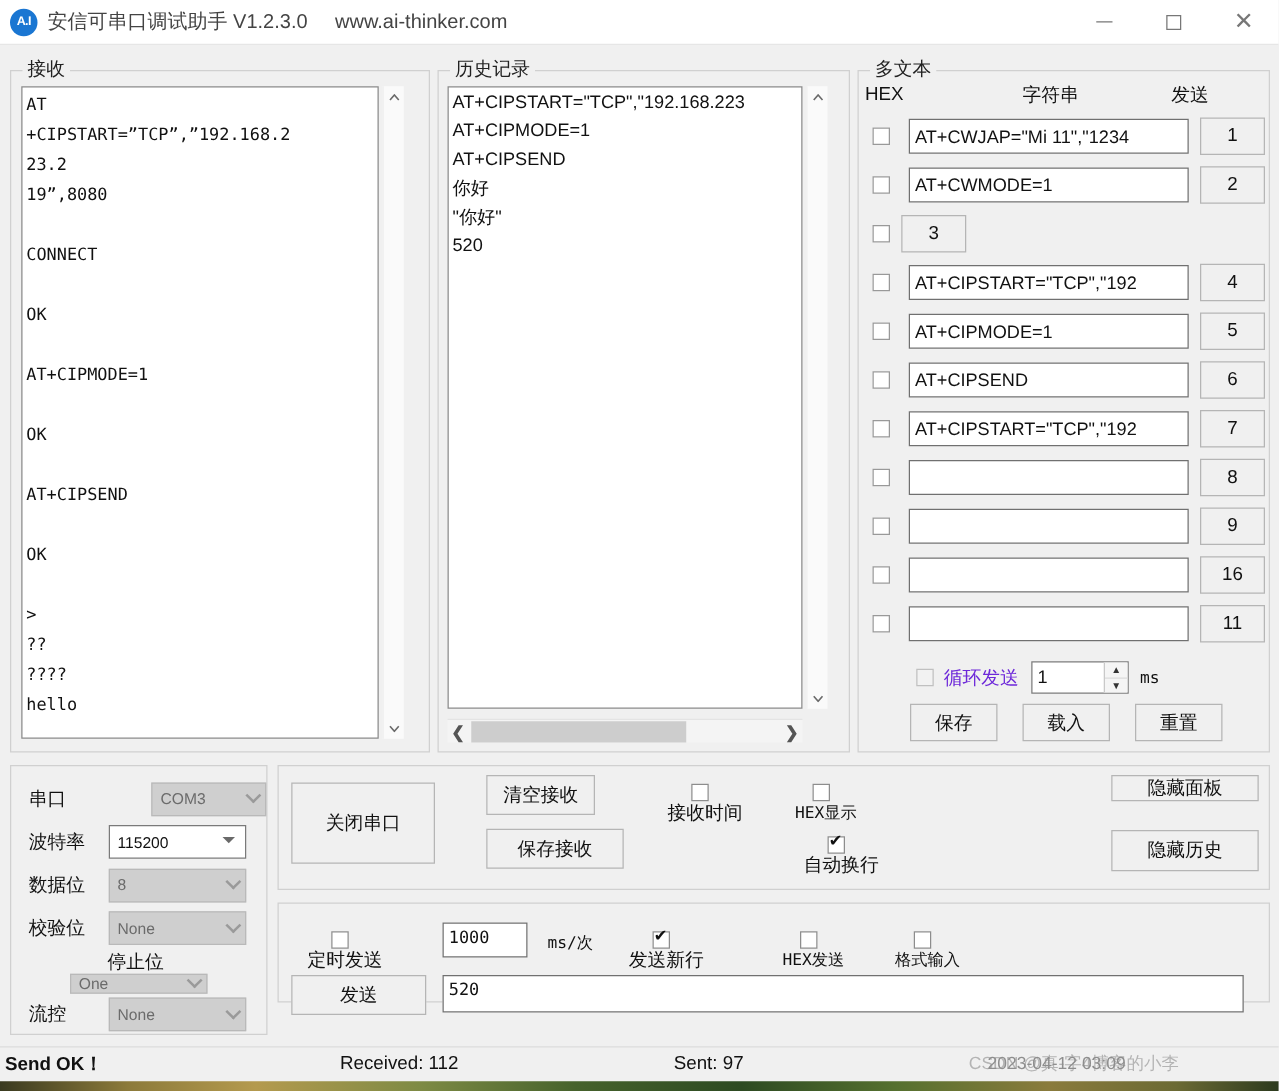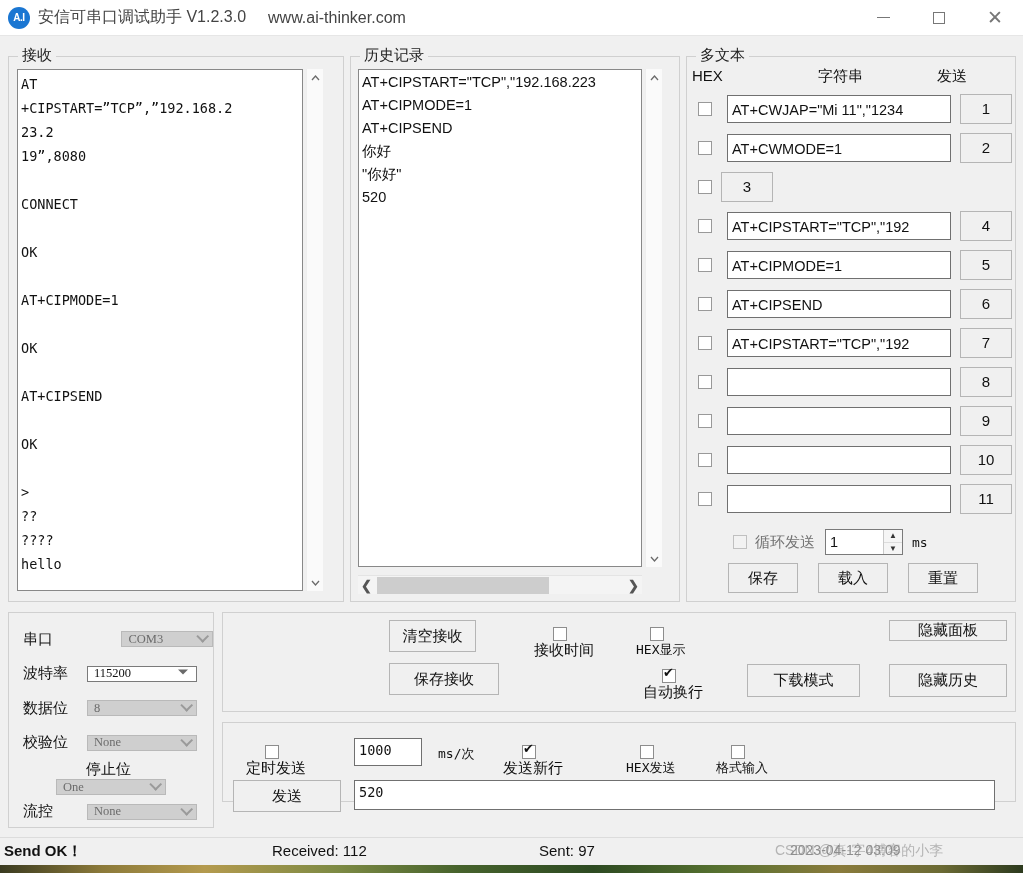--- a/index.html
+++ b/index.html
@@ -140,21 +140,21 @@
     background: #f0f0f0; border: 1px solid #b5b5b5;
     font-size: 15px; color: #111;
     display: flex; align-items: center; justify-content: center;
   }
 
   .loop-row {
     position: absolute; left: 0; top: 470px; width: 100%; height: 30px;
     display: flex; align-items: center;
   }
   .loop-cb { width: 14px; height: 14px; border: 1px solid #c0c0c0; background: #f2f2f2; margin-left: 46px; }
-  .loop-lbl { font-size: 15px; color: #737373; margin-left: 8px; }
+  .loop-lbl { font-size: 15px; color: #6d28d9; margin-left: 8px; }
   .spin-wrap {
     margin-left: 10px; width: 78px; height: 26px;
     border: 1px solid #7a7a7a; background: #fff;
     display: flex; align-items: stretch;
   }
   .spin-val { flex: 1; font-size: 14.5px; color: #111; padding-left: 4px; line-height: 24px; }
   .spin-btns { width: 19px; border-left: 1px solid #c9c9c9; display: flex; flex-direction: column; background: #f5f5f5; }
   .spin-b { flex: 1; display: flex; align-items: center; justify-content: center; font-size: 8px; color: #333; }
   .spin-b.top { border-bottom: 1px solid #dcdcdc; }
   .ms-lbl { font-size: 13px; color: #111; margin-left: 9px; font-family: "DejaVu Sans Mono", monospace; }
@@ -164,23 +164,23 @@
     width: 70px; height: 30px; background: #f0f0f0; border: 1px solid #b5b5b5;
     font-size: 15px; color: #111;
     display: flex; align-items: center; justify-content: center;
   }
 
   
   #serial-group { left: 8px; top: 612px; width: 206px; height: 216px; }
   .sp-row { position: absolute; left: 0; width: 100%; height: 34px; display: flex; align-items: center; }
   .sp-lbl { width: 78px; text-align: left; padding-left: 14px; font-size: 15px; color: #111; }
   .sp-sel {
-    width: 110px; height: 16px; border: 1px solid #b9b9b9; background: #cfcfcf;
+    width: 110px; height: 27px; border: 1px solid #b9b9b9; background: #cfcfcf;
     display: flex; align-items: center;
-    font-family: Liberation Serif, serif; font-size: 12.5px; color: #6b6b6b;
+    font-family: Liberation Sans, sans-serif; font-size: 12.5px; color: #6b6b6b;
     padding-left: 6px; position: relative;
   }
   .sp-sel.enabled { background: #fff; border: 1px solid #7a7a7a; color: #111; }
   .sp-chev {
     position: absolute; right: 8px; top: 50%; transform: translateY(-50%);
     width: 9px; height: 9px; border-right: 2px solid #9a9a9a; border-bottom: 2px solid #9a9a9a;
     transform-origin: center; rotate: 45deg; margin-top: -4px;
   }
   .sp-sel.enabled .sp-chev {
     width: 0; height: 0; border: none;
@@ -384,21 +384,21 @@
           <div class="mt-btn">8</div>
         </div>
         <div class="mt-row" style="top: 348px;">
           <div class="mt-cb"></div>
           <div class="mt-input"></div>
           <div class="mt-btn">9</div>
         </div>
         <div class="mt-row" style="top: 387px;">
           <div class="mt-cb"></div>
           <div class="mt-input"></div>
-          <div class="mt-btn">10</div>
+          <div class="mt-btn">16</div>
         </div>
         <div class="mt-row" style="top: 426px;">
           <div class="mt-cb"></div>
           <div class="mt-input"></div>
           <div class="mt-btn">11</div>
         </div>
       </div>
 
     <div class="loop-row">
       <div class="loop-cb"></div>
@@ -461,38 +461,38 @@
           <div class="sp-lbl">流控</div>
           <div class="sp-sel">
             <span>None</span>
             <span class="sp-chev"></span>
           </div>
         </div>
       </div>
   </div>
 
   <div class="group" id="ctrl-group">
+    <div class="btn" style="left:10px; top:13px; width:115px; height:65px;">关闭串口</div>
 
     <div class="btn" style="left:166px; top:7px; width:87px; height:32px;">清空接收</div>
     <div class="btn" style="left:166px; top:50px; width:110px; height:32px;">保存接收</div>
 
     <div class="cbx-wrap" style="left:303px; top:14px;">
       <span class="cbx"></span>
       <span class="cbx-lbl">接收时间</span>
     </div>
     <div class="cbx-wrap" style="left:405px; top:14px;">
       <span class="cbx"></span>
       <span class="cbx-lbl mono">HEX显示</span>
     </div>
     <div class="cbx-wrap" style="left:412px; top:56px;">
       <span class="cbx checked"></span>
       <span class="cbx-lbl">自动换行</span>
     </div>
 
-    <div class="btn" style="left:524px; top:51px; width:113px; height:33px;">下载模式</div>
 
     <div class="btn" style="left:666px; top:7px; width:118px; height:21px;">隐藏面板</div>
     <div class="btn" style="left:666px; top:51px; width:118px; height:33px;">隐藏历史</div>
   </div>
 
   <div class="group" id="send-group">
     <div class="cbx-wrap" style="left:15px; top:22px;">
       <span class="cbx"></span>
       <span class="cbx-lbl">定时发送</span>
     </div>

